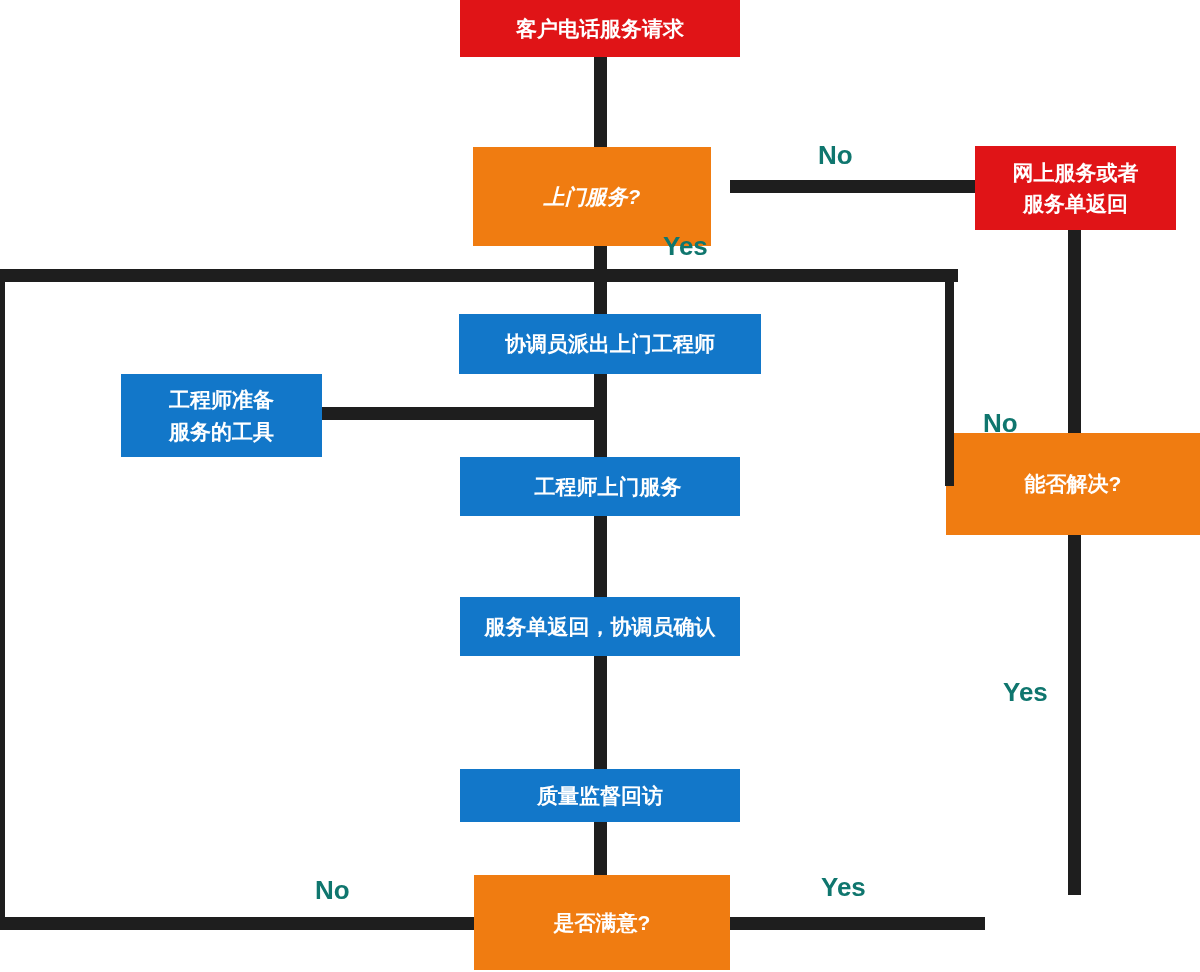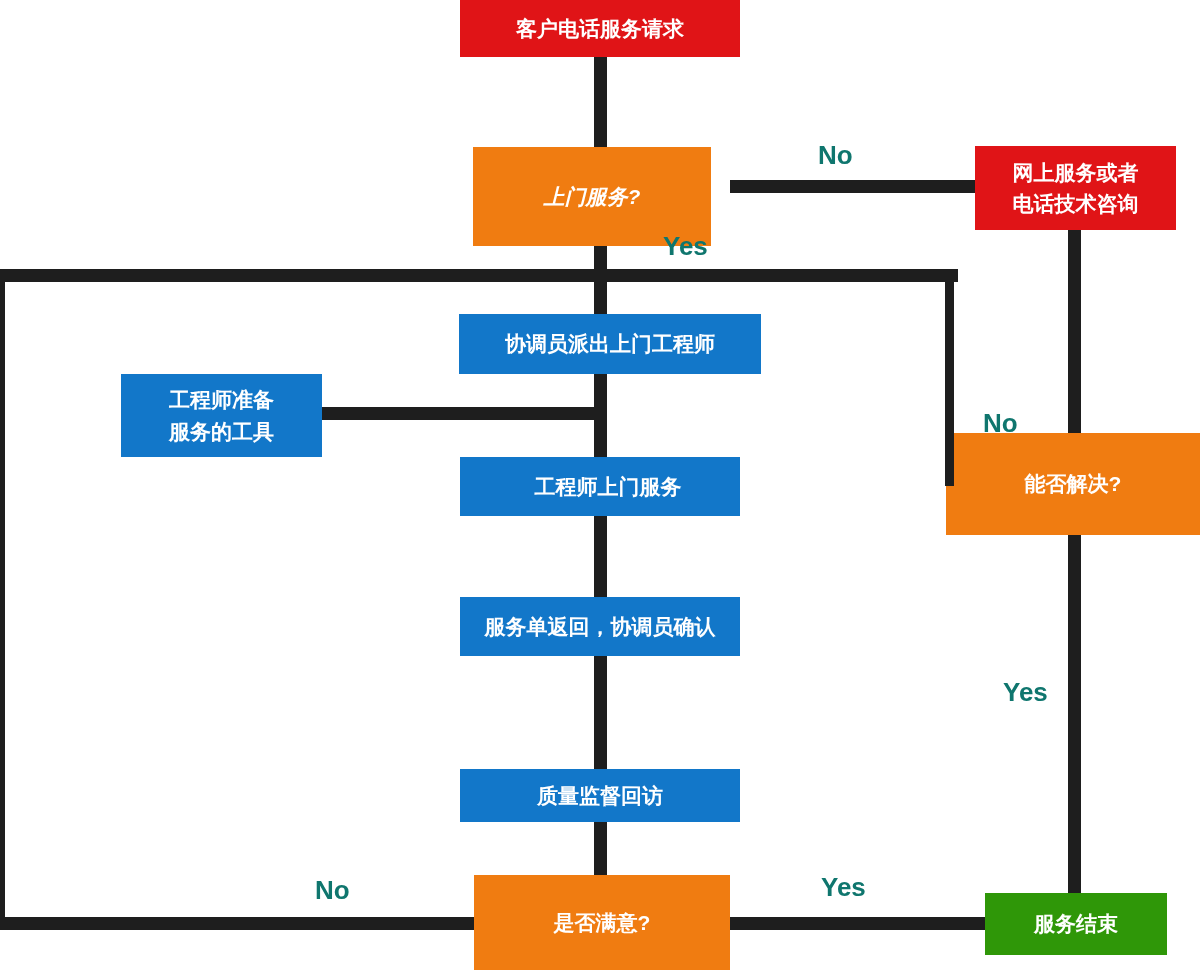--- a/index.html
+++ b/index.html
@@ -59,38 +59,37 @@
   <div class="edge overlay" style="left:945px; top:269px; width:9px; height:217px;"></div>
   <div class="edge" style="left:322px; top:407px; width:285px; height:13px;"></div>
   <div class="edge" style="left:0px; top:917px; width:474px; height:13px;"></div>
   <div class="edge" style="left:730px; top:917px; width:255px; height:13px;"></div>
 
   <div class="node red" style="left:460px; top:0px; width:280px; height:57px;">客户电话服务请求</div>
 
   <div class="node orange" style="left:473px; top:147px; width:238px; height:99px;font-style:italic;">上门服务?</div>
 
   <div class="node red" style="left:975px; top:146px; width:201px; height:84px;">网上服务或者
-电话技术咨询</div>
+服务单返回</div>
 
   <div class="node blue" style="left:459px; top:314px; width:302px; height:60px;">协调员派出上门工程师</div>
 
   <div class="node blue" style="left:121px; top:374px; width:201px; height:83px;">工程师准备
 服务的工具</div>
 
   <div class="node blue" style="left:460px; top:457px; width:280px; height:59px;padding-left:16px;">工程师上门服务</div>
 
   <div class="node blue" style="left:460px; top:597px; width:280px; height:59px;">服务单返回，协调员确认</div>
 
   <div class="node blue" style="left:460px; top:769px; width:280px; height:53px;">质量监督回访</div>
 
   <div class="node orange" style="left:474px; top:875px; width:256px; height:95px;">是否满意?</div>
 
   <div class="node orange" style="left:946px; top:433px; width:254px; height:102px;">能否解决?</div>
 
-  <div class="node green" style="left:985px; top:893px; width:182px; height:62px;">服务结束</div>
 
   <div class="edge-label" style="left:818px; top:142px;">No</div>
   <div class="edge-label" style="left:663px; top:233px;">Yes</div>
   <div class="edge-label" style="left:983px; top:410px;">No</div>
   <div class="edge-label" style="left:1003px; top:679px;">Yes</div>
   <div class="edge-label" style="left:315px; top:877px;">No</div>
   <div class="edge-label" style="left:821px; top:874px;">Yes</div>
 
 </div>
 

